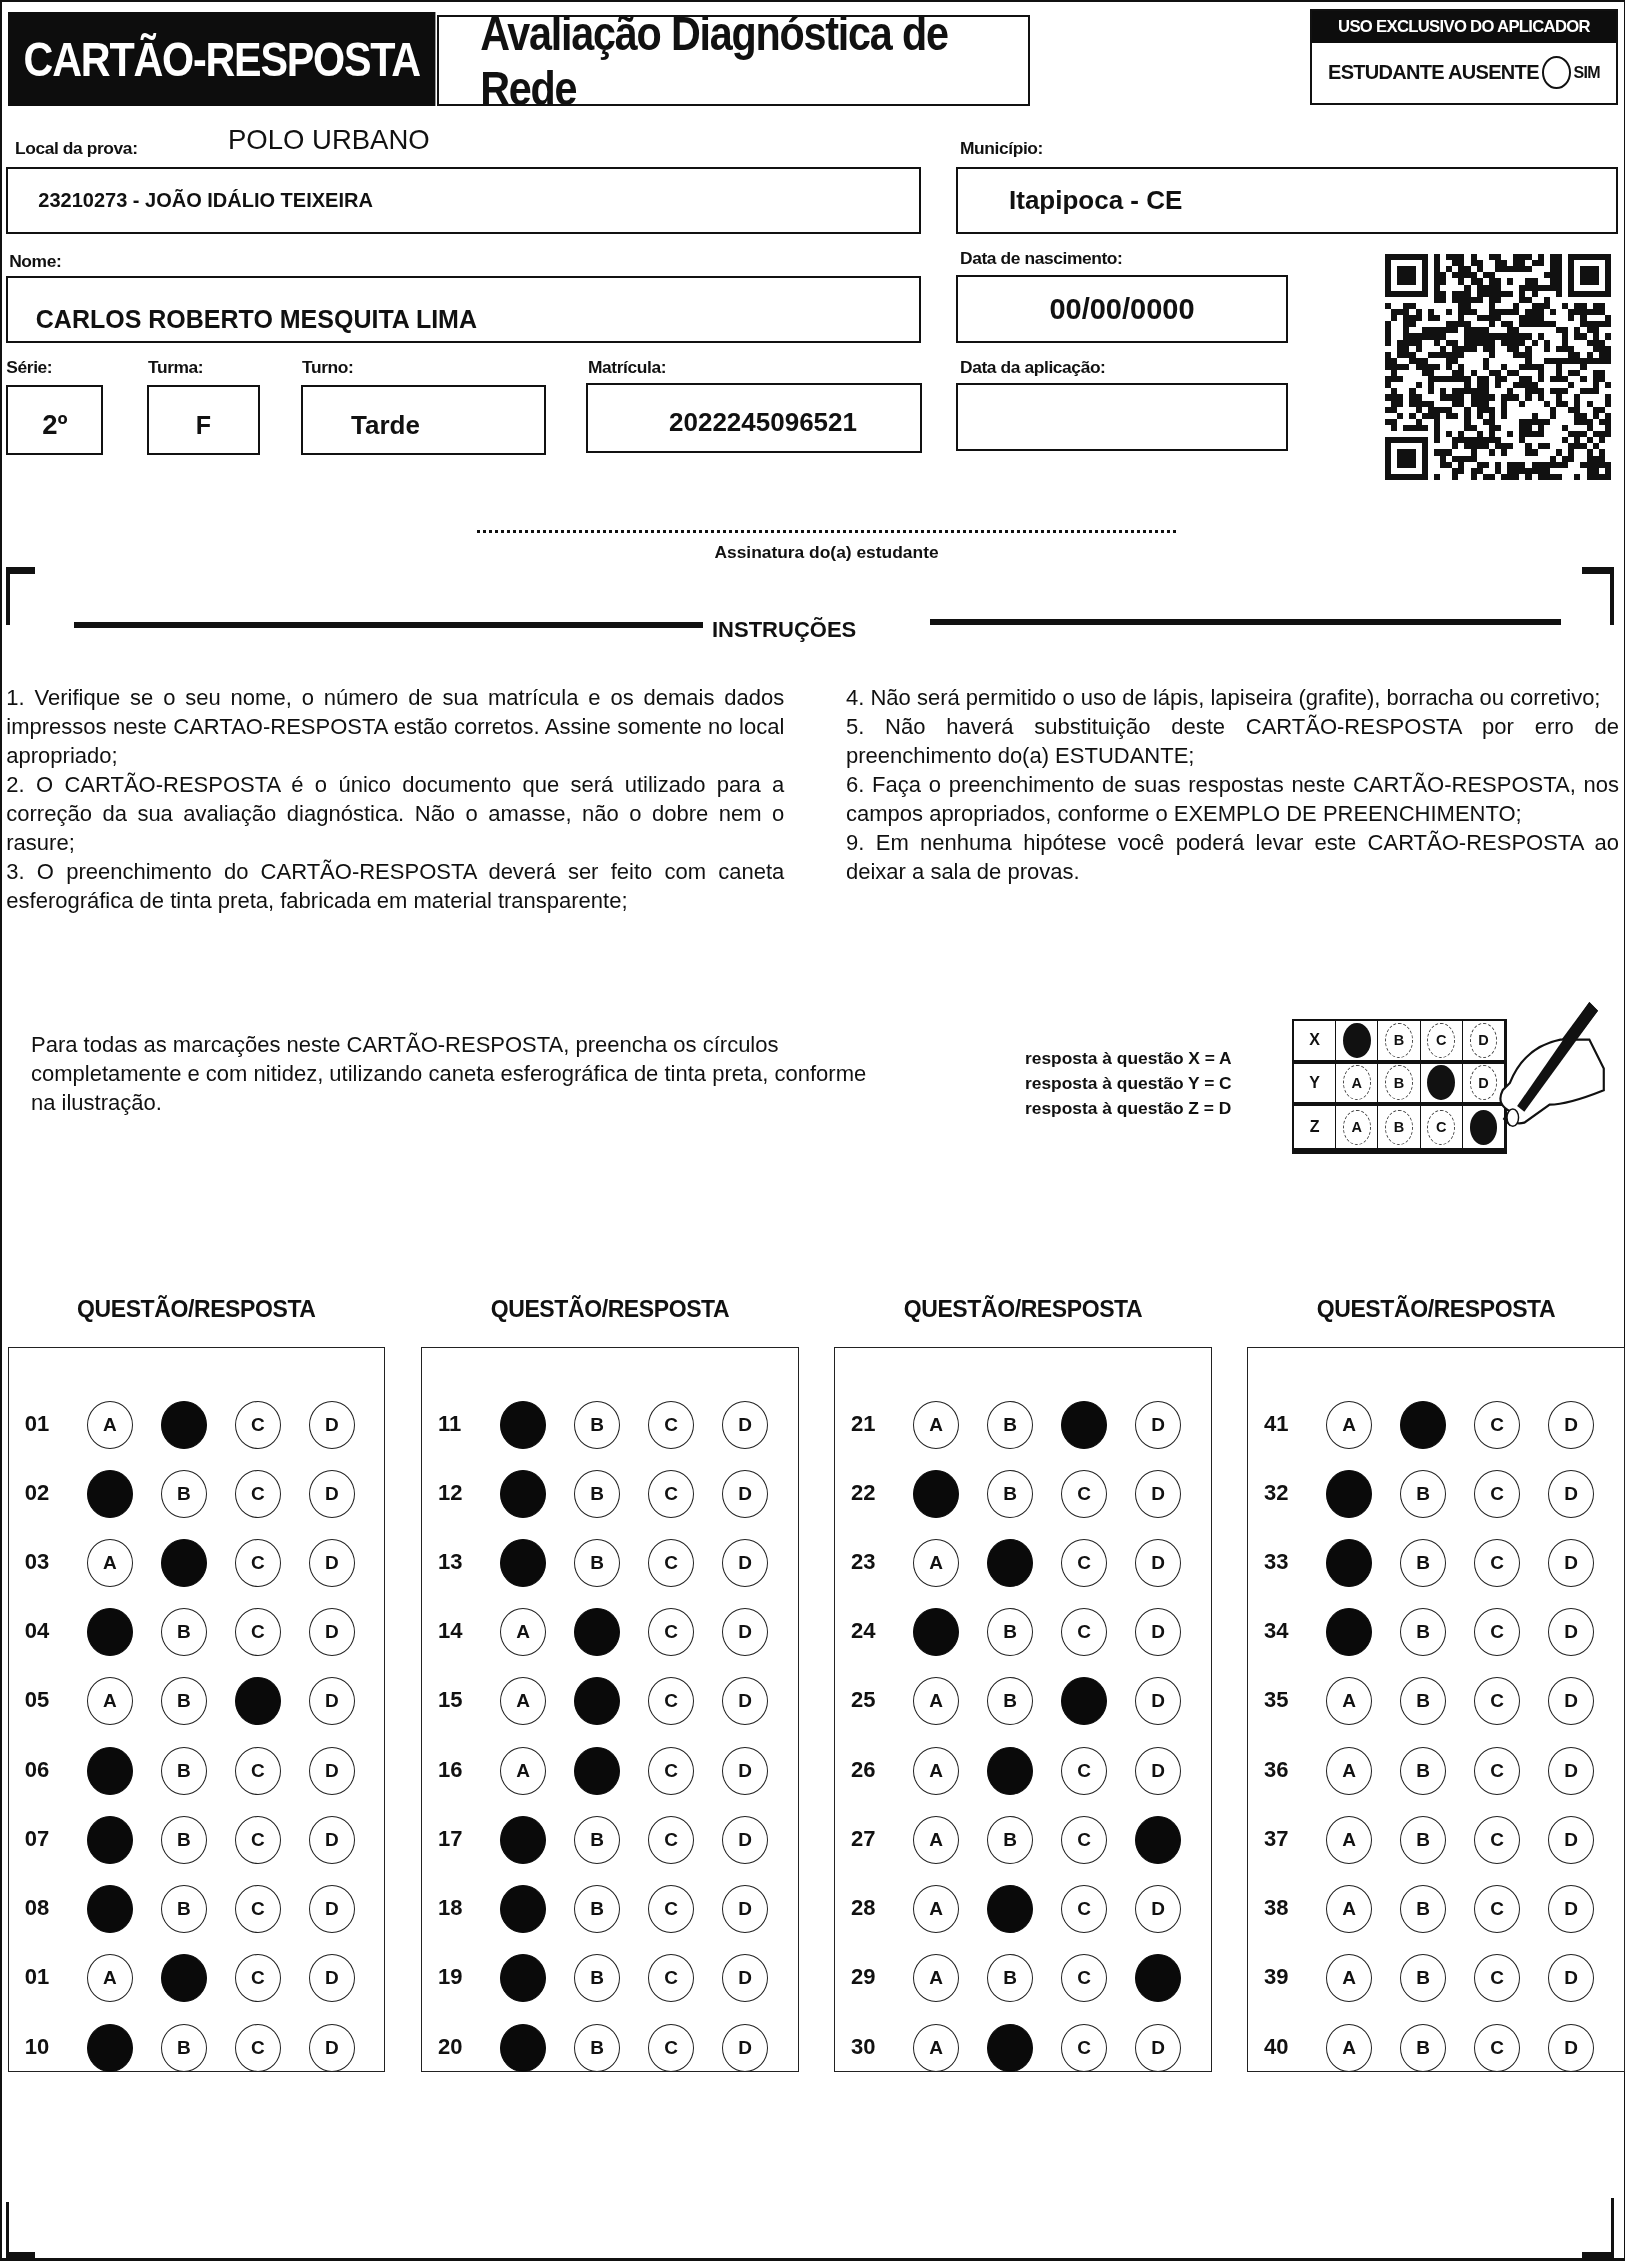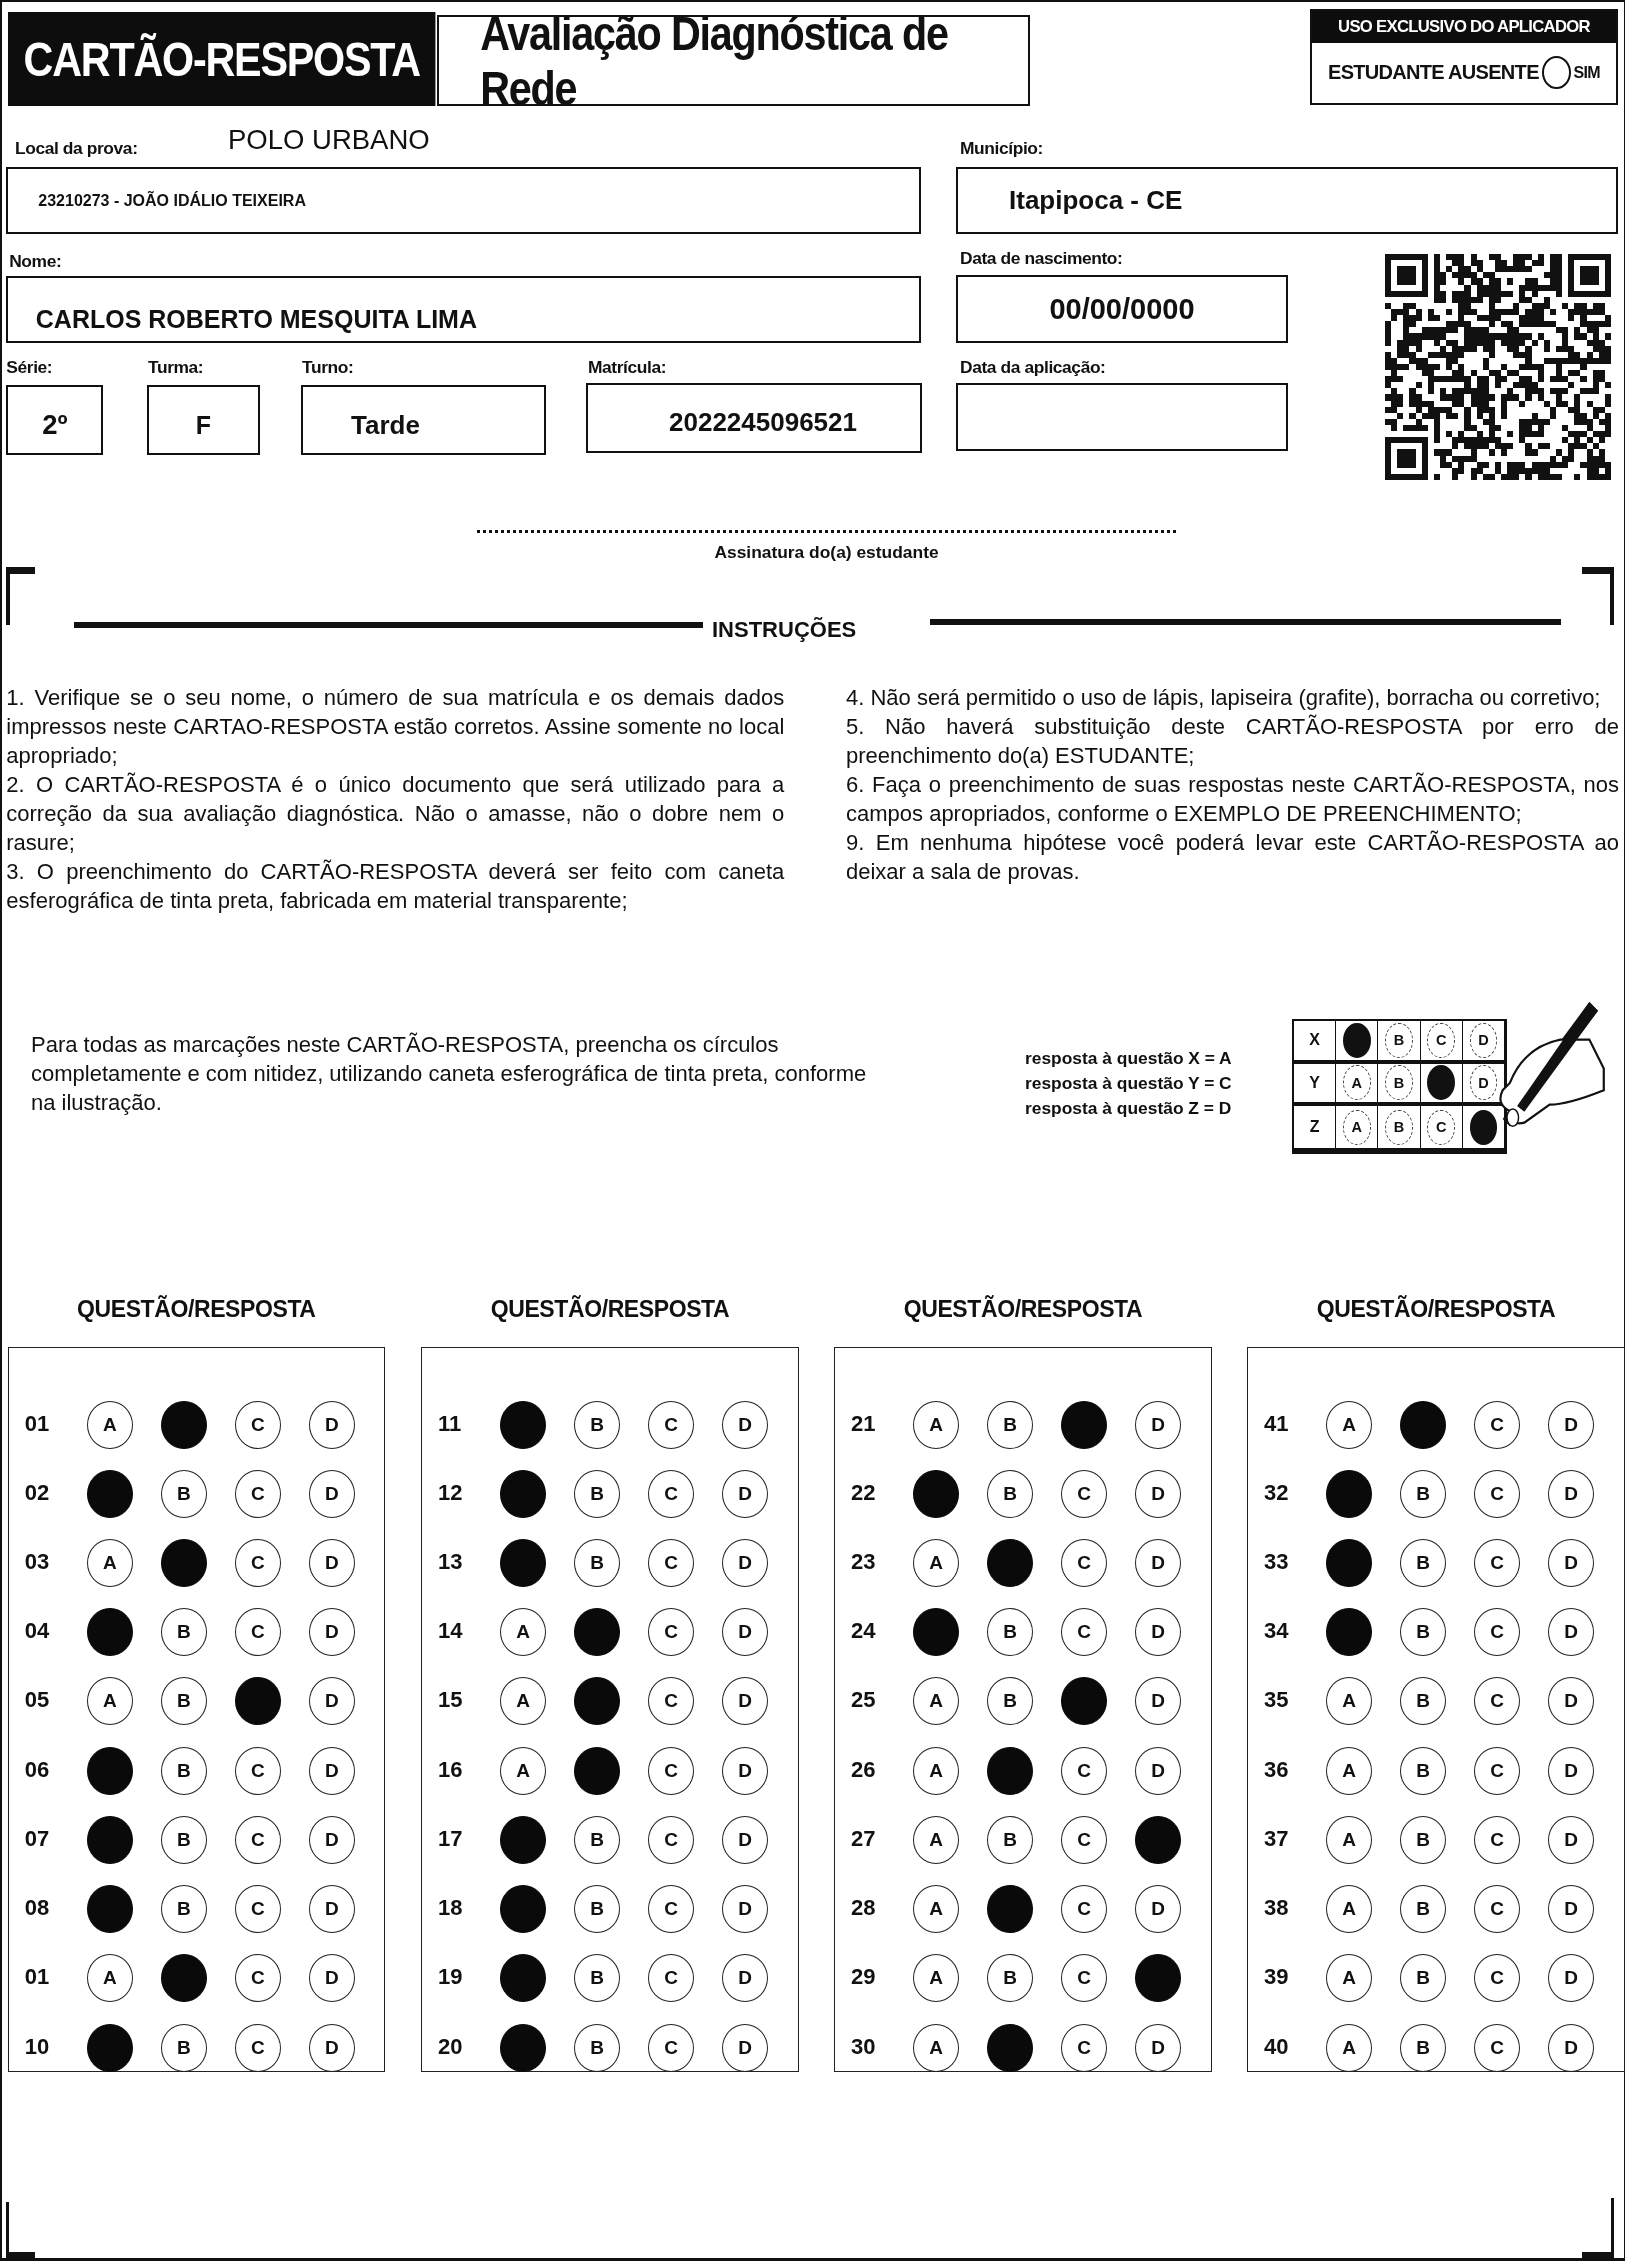--- a/index.html
+++ b/index.html
@@ -73,21 +73,21 @@
     <div class="aplic-head">USO EXCLUSIVO DO APLICADOR</div>
     <div class="aplic-body">
       <span>ESTUDANTE AUSENTE</span>
       <span class="aplic-circle"></span>
       <span style="font-size:16px;">SIM</span>
     </div>
   </div>
 
   <div class="abs lbl" style="left:13px; top:136px;">Local da prova:</div>
   <div class="abs" style="left:226px; top:122px; font-size:27.5px; font-weight:normal;">POLO URBANO</div>
-  <div class="abs field" style="left:4.3px; top:165px; width:915px; height:67px; padding-left:30px; font-size:16px;">
+  <div class="abs field" style="left:4.3px; top:165px; width:915px; height:67px; padding-left:30px; font-size:20px;">
     <span>23210273 - JOÃO IDÁLIO TEIXEIRA</span>
   </div>
 
   <div class="abs lbl" style="left:958px; top:136px;">Município:</div>
   <div class="abs field" style="left:954px; top:165px; width:662px; height:67px; padding-left:51px; font-size:26px;">
     <span>Itapipoca - CE</span>
   </div>
 
   <div class="abs lbl" style="left:7.2px; top:249px;">Nome:</div>
   <div class="abs field" style="left:4.3px; top:274px; width:915px; height:67px; padding-left:27.5px; font-size:25px;">

